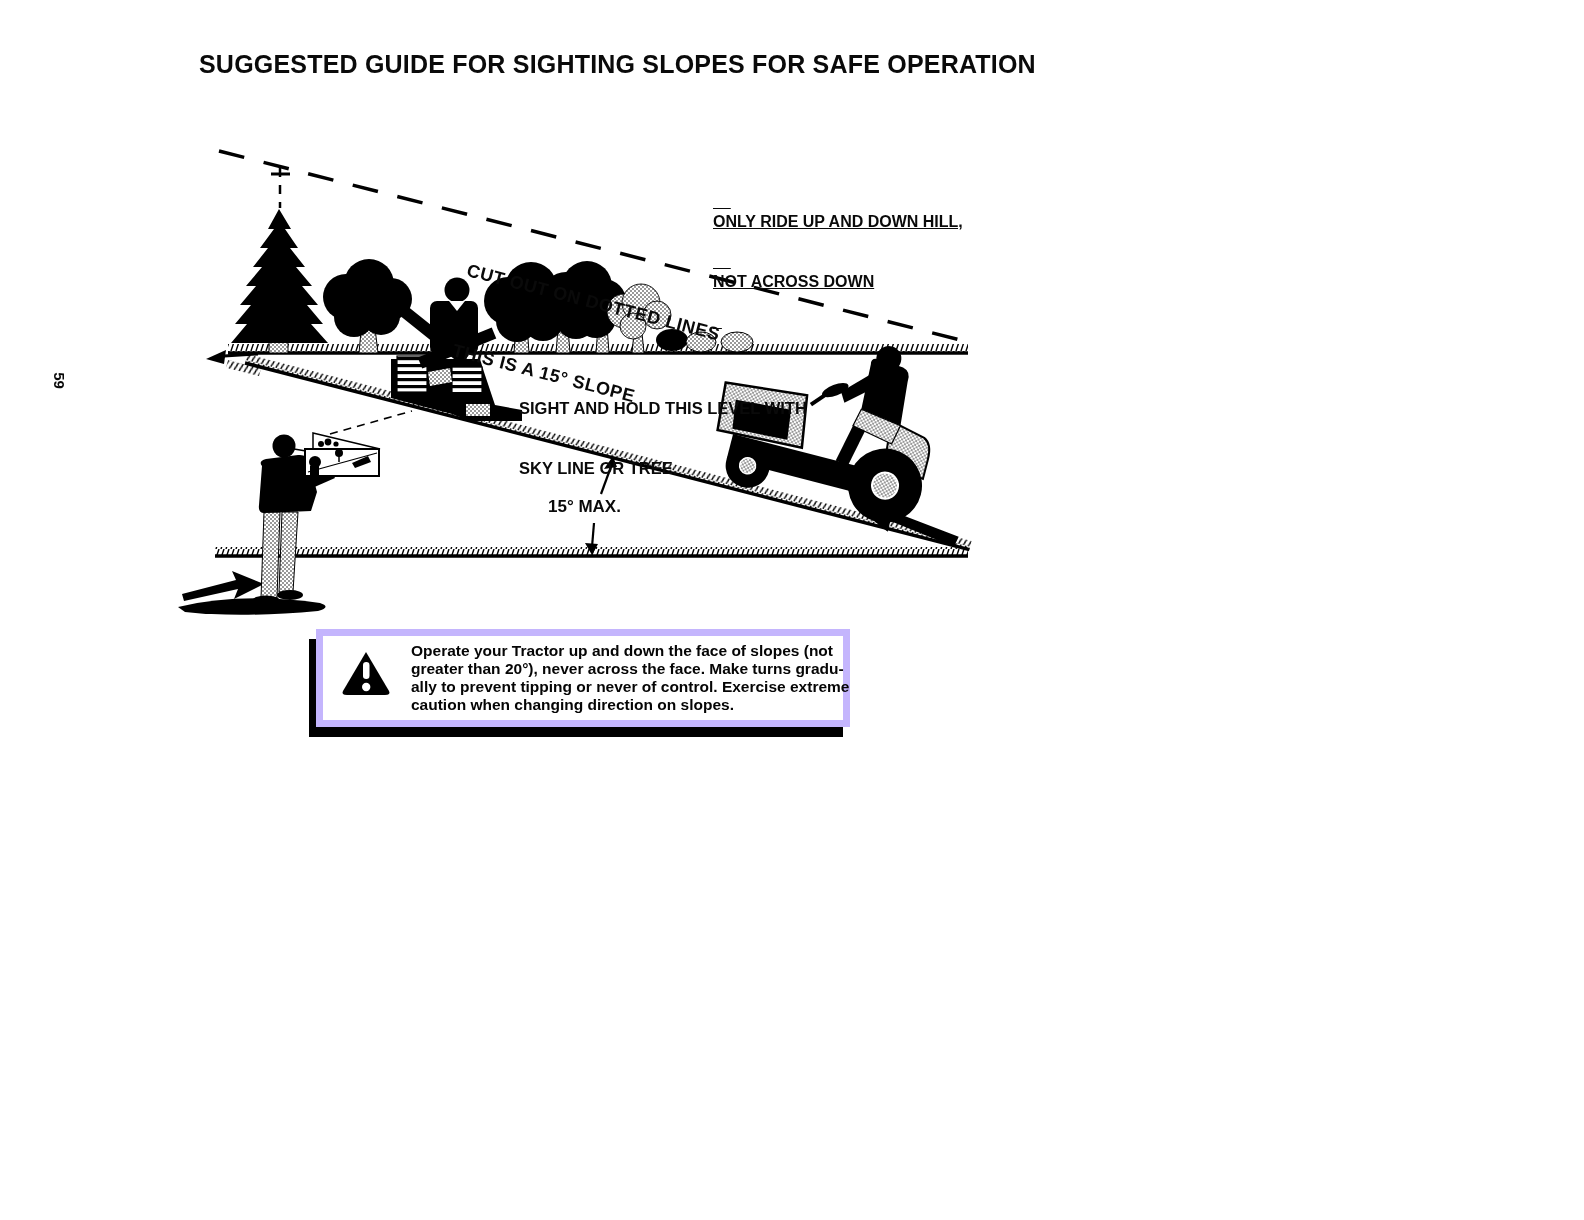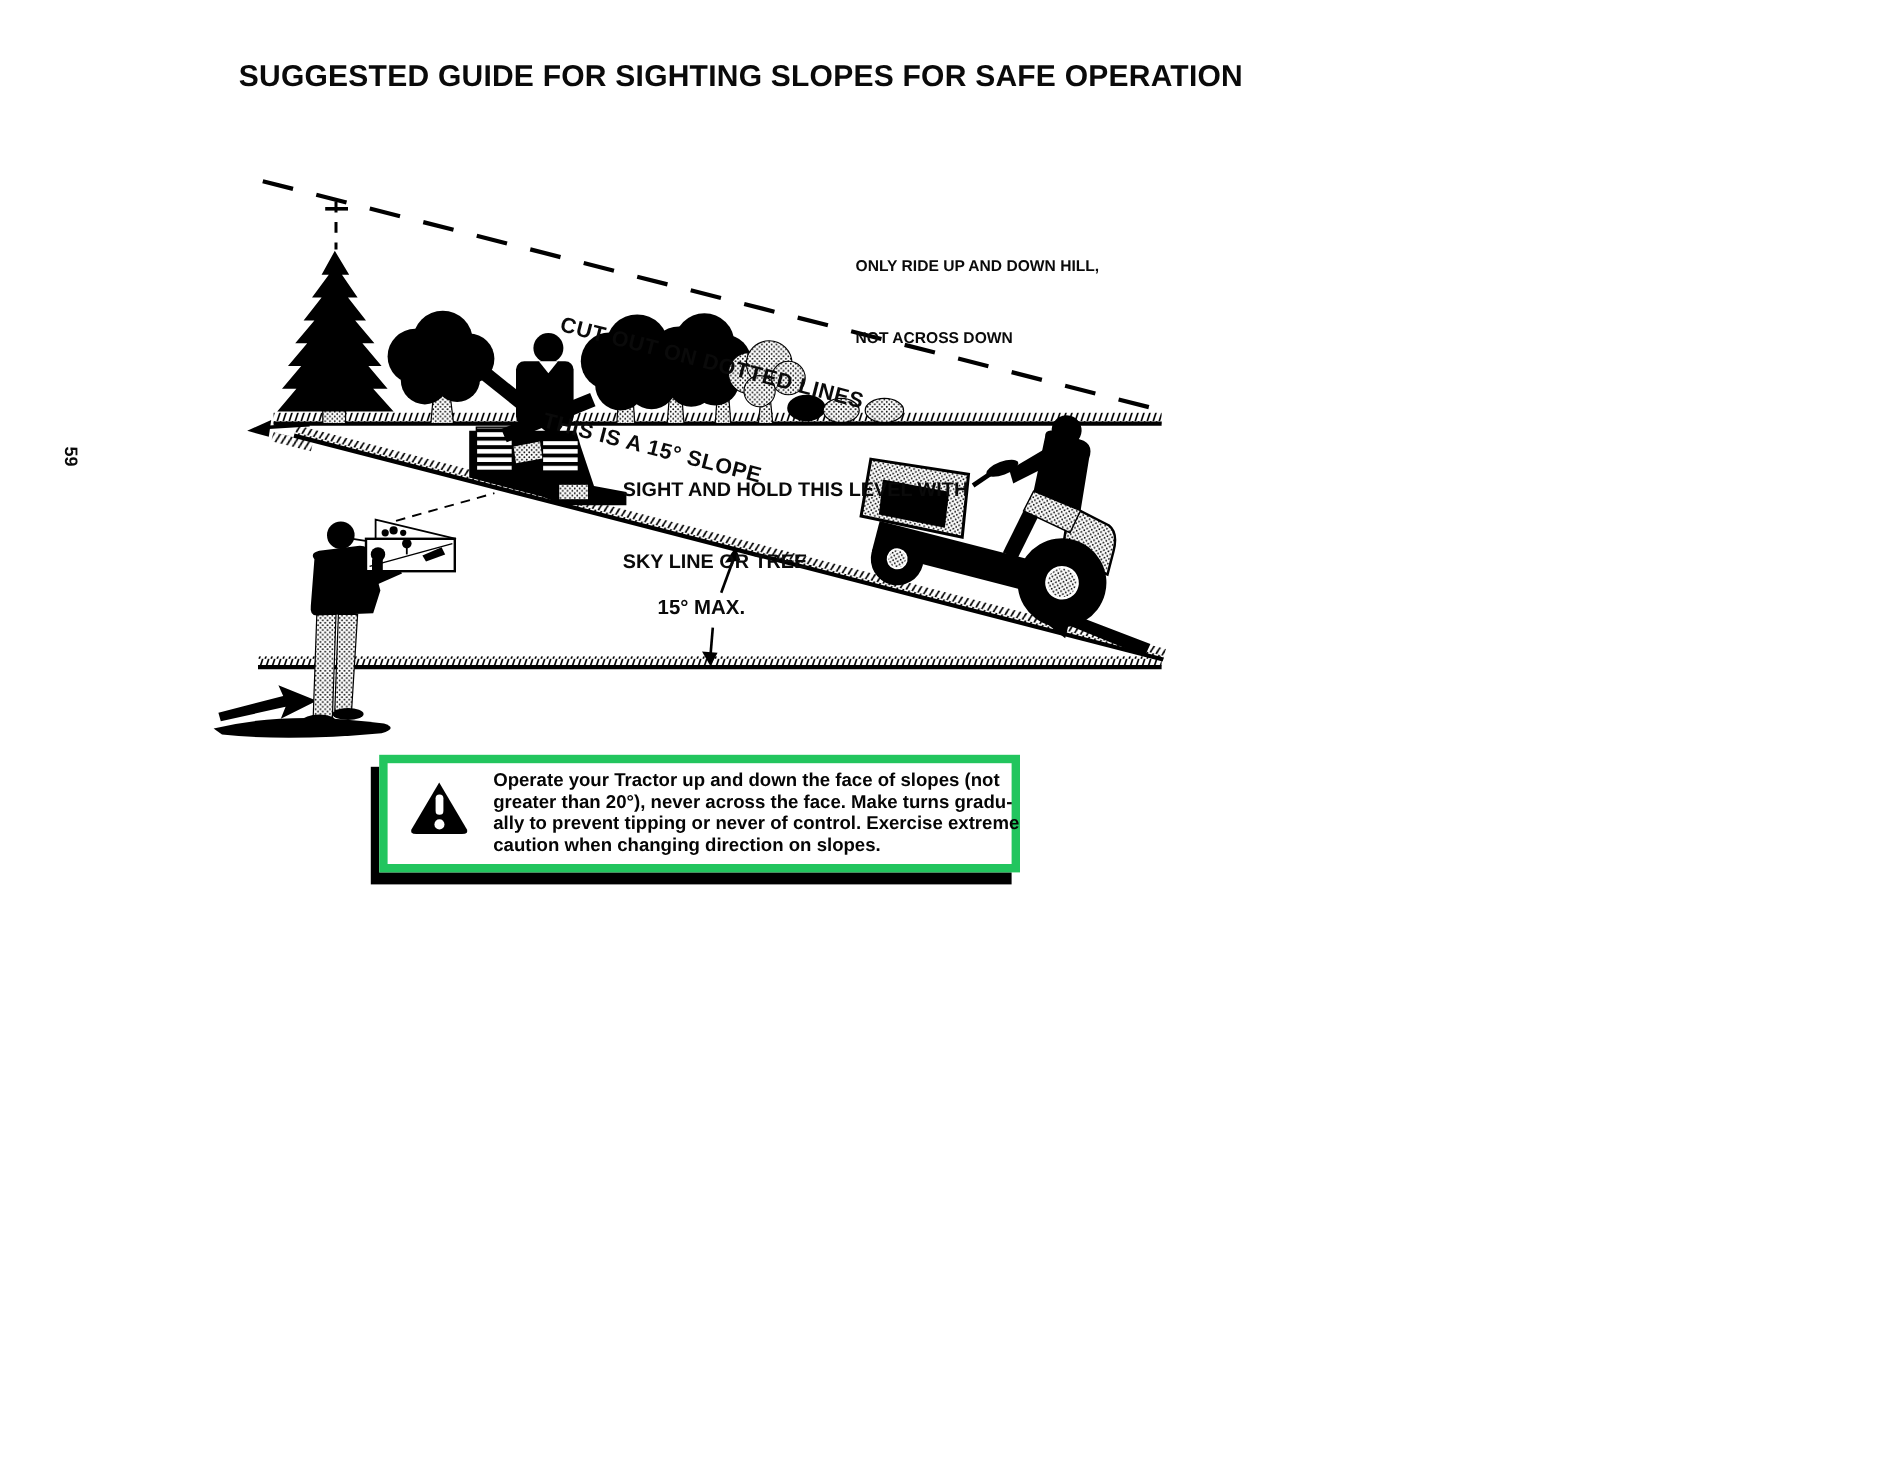--- a/index.html
+++ b/index.html
@@ -7,26 +7,26 @@
   .page{
     position:relative;width:1312px;height:1220px;background:#ffffff;
     font-family:"Liberation Sans", sans-serif;color:#050505;overflow:hidden;
   }
   .lbl{position:absolute;font-weight:bold;white-space:pre;color:#0a0a0a;}
   .title{left:199px;top:50px;font-size:25px;letter-spacing:.2px;}
   .pagenum{left:44px;top:372px;font-size:15px;transform:rotate(90deg);transform-origin:center;width:30px;text-align:center;}
   .sighting{left:308px;top:196px;font-size:17px;line-height:20px;}
   .cutout{left:484px;top:205px;font-size:18px;line-height:27px;transform:rotate(14.4deg);transform-origin:left top;letter-spacing:.5px;}
   .cutout .l2{padding-left:6px;}
-  .ride{left:713px;top:172px;font-size:13px;line-height:20px;}
+  .ride{left:713px;top:172px;font-size:16px;line-height:20px;text-decoration:underline;}
   .sighthold{left:519px;top:358px;font-size:16.5px;line-height:20px;}
   .maxlbl{left:548px;top:497px;font-size:17px;}
   .warnbox{
     position:absolute;left:316px;top:629px;width:534px;box-sizing:border-box;
-    border:7px solid #22c55e;background:#fff;box-shadow:-7px 10px 0 0 #000;
+    border:7px solid #c4b5fd;background:#fff;box-shadow:-7px 10px 0 0 #000;
     padding:6px 8px 6px 88px;min-height:86px;
   }
   .warnbox .wline{font-weight:bold;font-size:15.5px;line-height:18px;white-space:pre;}
   .warnicon{position:absolute;left:17px;top:13px;width:52px;height:48px;}
 </style>
 </head>
 <body>
 
 <div class="page">
 

